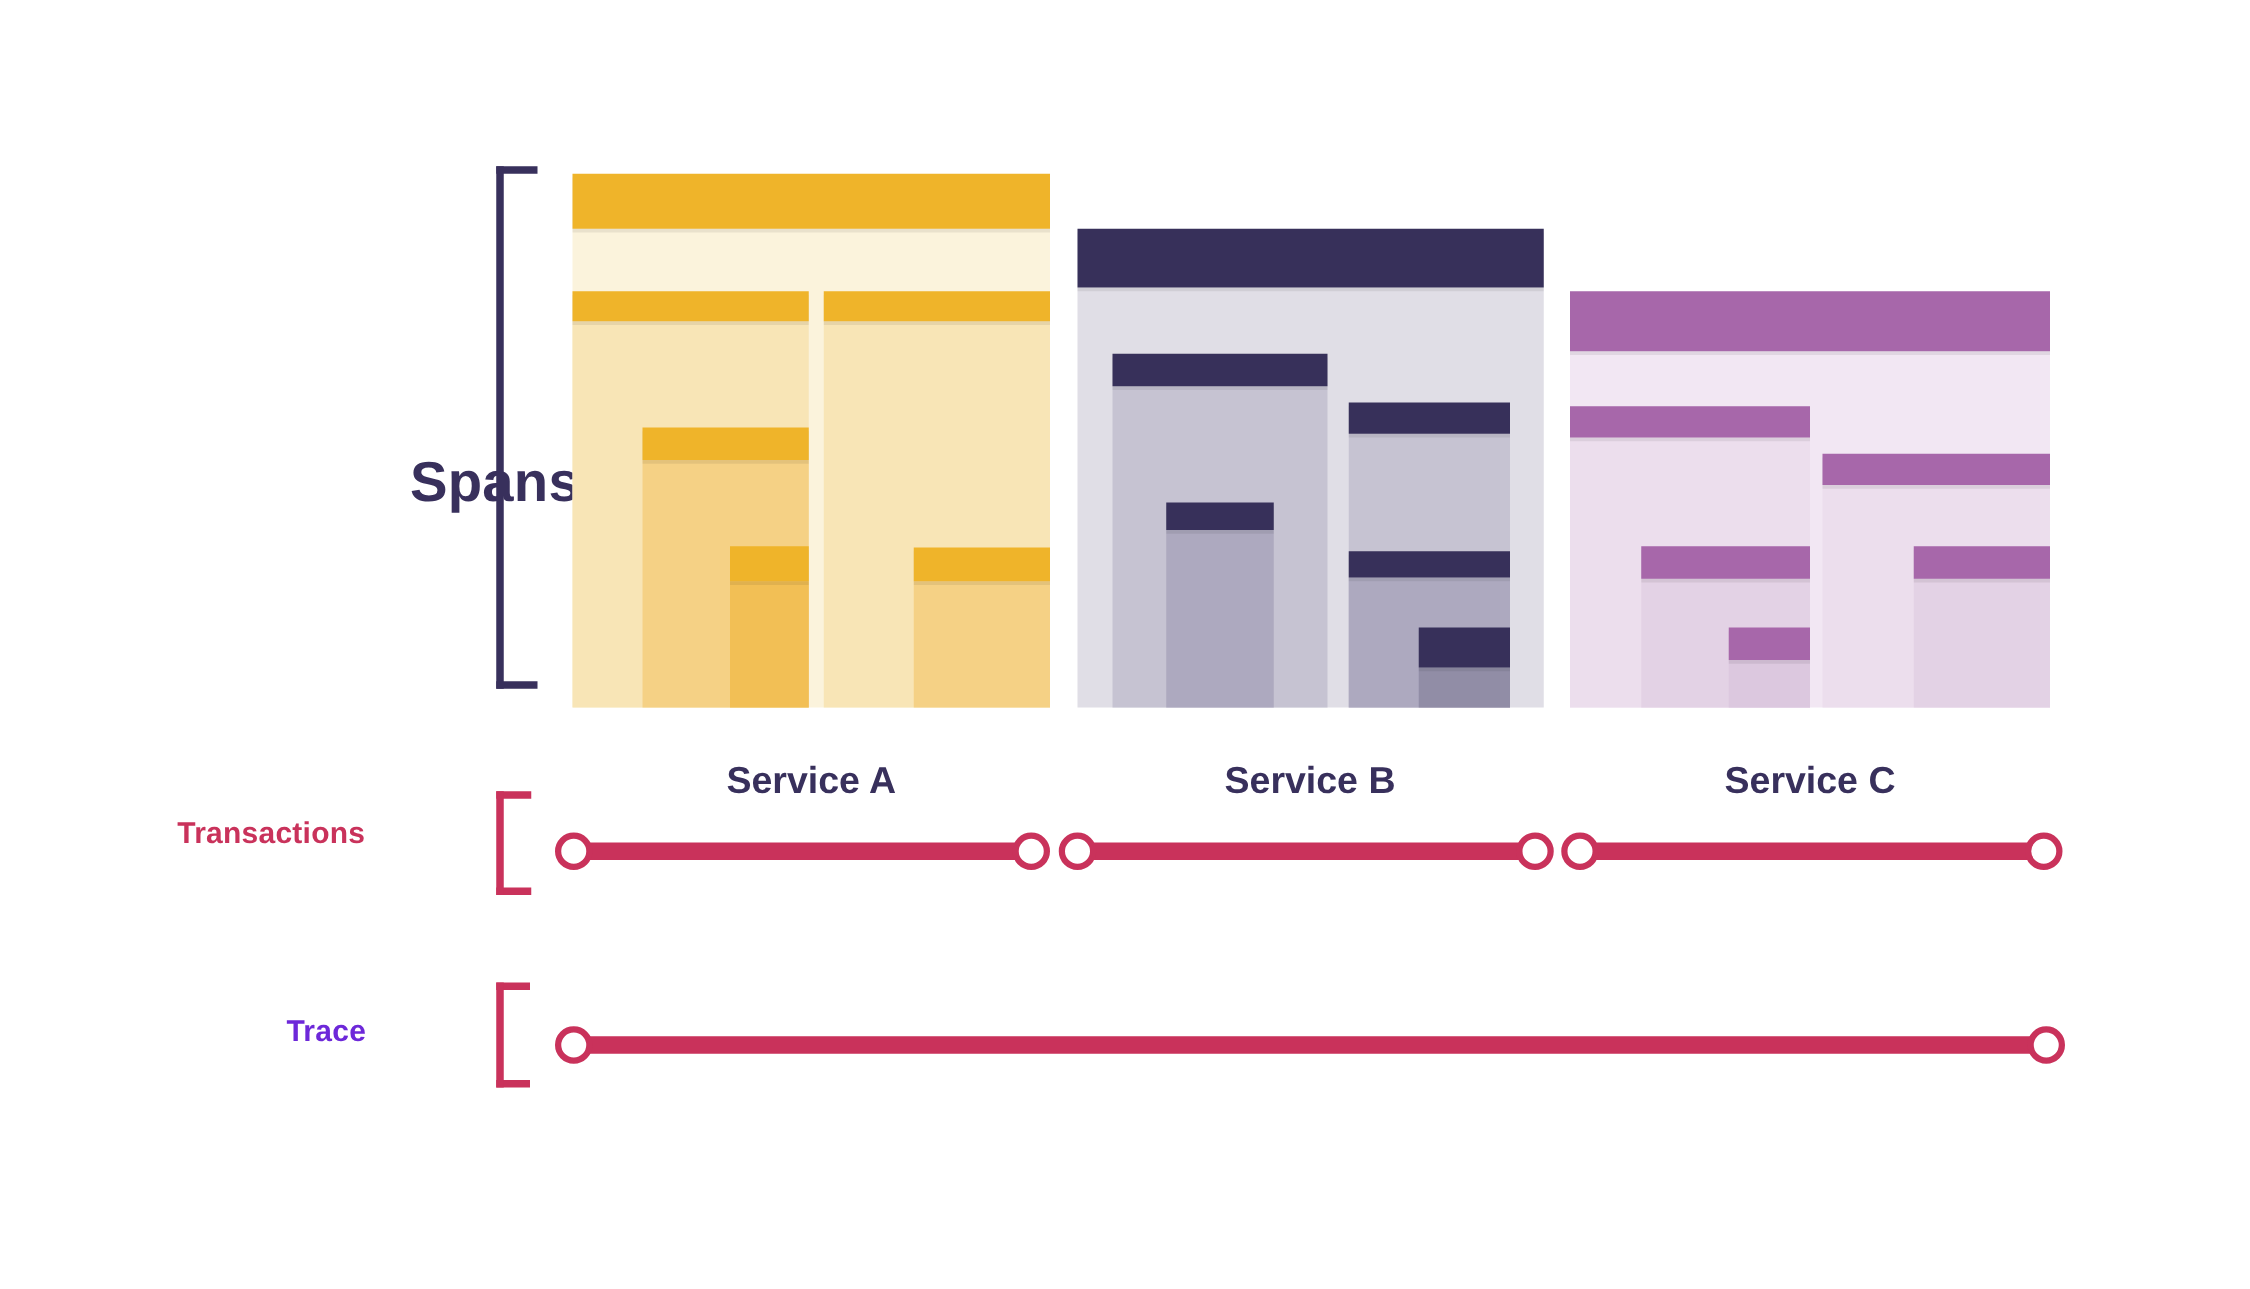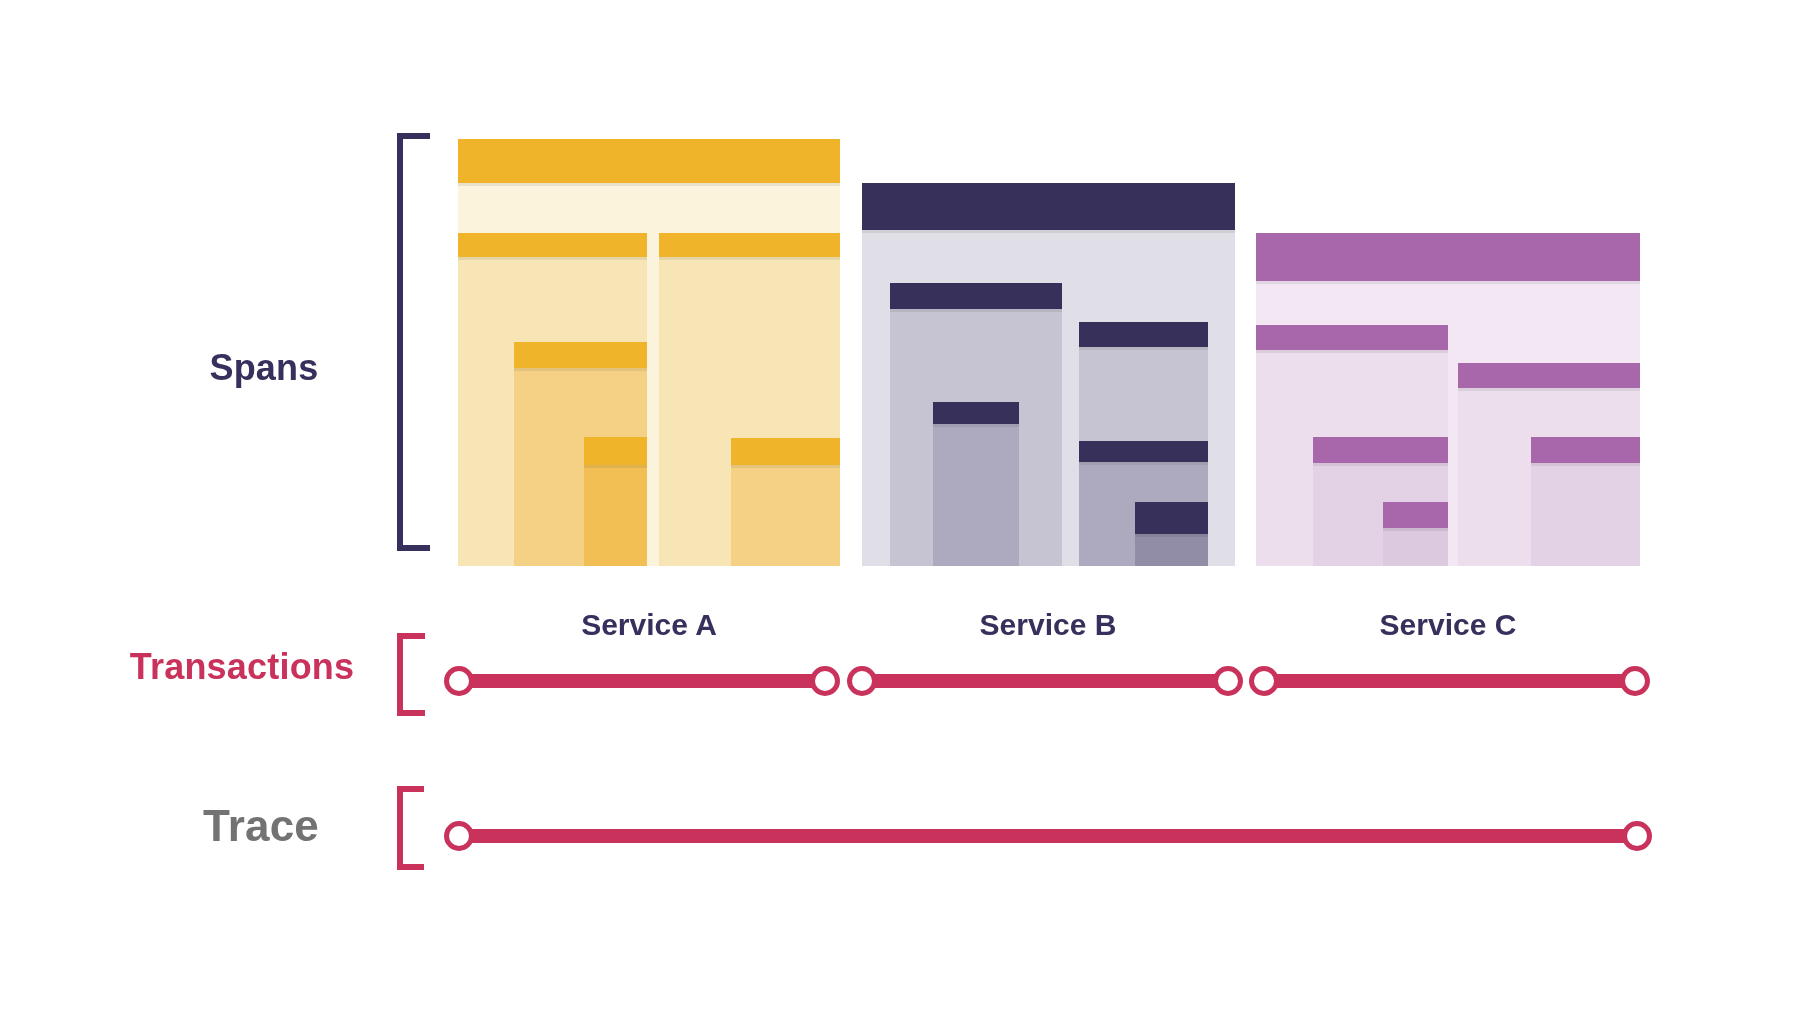--- a/index.html
+++ b/index.html
@@ -46,25 +46,25 @@
     width:30px;height:30px;
     border-radius:50%;
     background:#ffffff;
   }
 </style>
 </head>
 <body>
 
 <div id="canvas">
 
-  <div class="row-label" id="label-spans" style="left: 64px; top: 350px; font-size: 36px; line-height: 36px; color: rgb(56, 48, 92);">Spans</div>
+  <div class="row-label" id="label-spans" style="left: 64px; top: 368px; font-size: 45px; line-height: 36px; color: rgb(56, 48, 92); text-align: right;">Spans</div>
 
-  <div class="row-label" id="label-transactions" style="left: 42px; top: 649px; font-size: 36px; line-height: 36px; color: rgb(201, 50, 91);">Transactions</div>
+  <div class="row-label" id="label-transactions" style="left: 17px; top: 649px; font-size: 24px; line-height: 36px; color: rgb(201, 50, 91);">Transactions</div>
 
-  <div class="row-label" id="label-trace" style="left: 61px; top: 808px; font-size: 44px; line-height: 36px; color: #737373;">Trace</div>
+  <div class="row-label" id="label-trace" style="left: 61px; top: 808px; font-size: 24px; line-height: 36px; color: #6d28d9;">Trace</div>
 
   <div class="service-label" id="svc-label-1" style="left: 848px; top: 608px; color: rgb(56, 48, 92);">Service B</div>
 
   <div class="service-label" id="svc-label-0" style="left: 449px; top: 608px; color: rgb(56, 48, 92);">Service A</div>
 
   <div class="service-label" id="svc-label-2" style="left: 1248px; top: 608px; color: rgb(56, 48, 92);">Service C</div>
 
 <div class="span-body" style="left: 458px; width: 382px; top: 183px; height: 383px; background: rgb(251, 243, 220);"></div>
     <div class="span-header" style="left: 458px; width: 382px; top: 139px; height: 44px; background: rgb(239, 180, 42);"></div>
     <div class="span-body" style="left: 458px; width: 189px; top: 257px; height: 309px; background: rgb(248, 229, 182);"></div>

